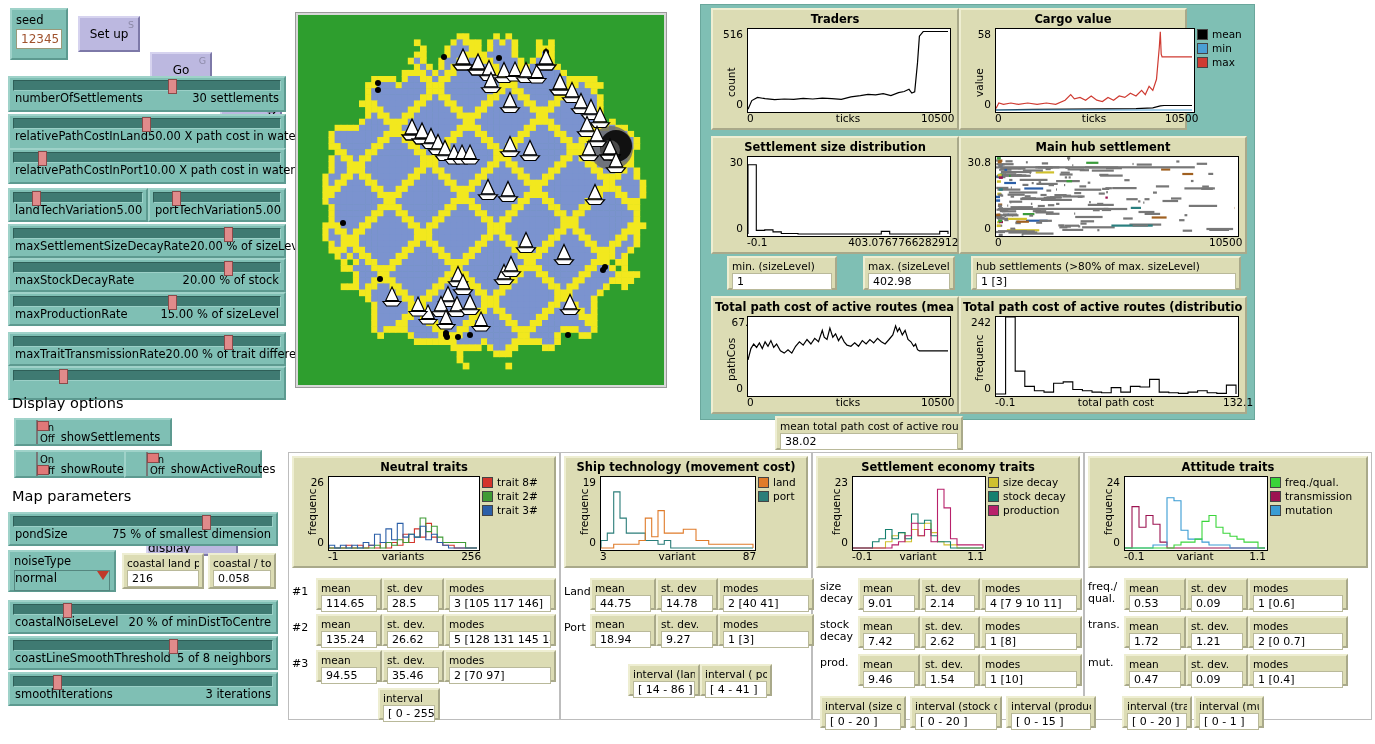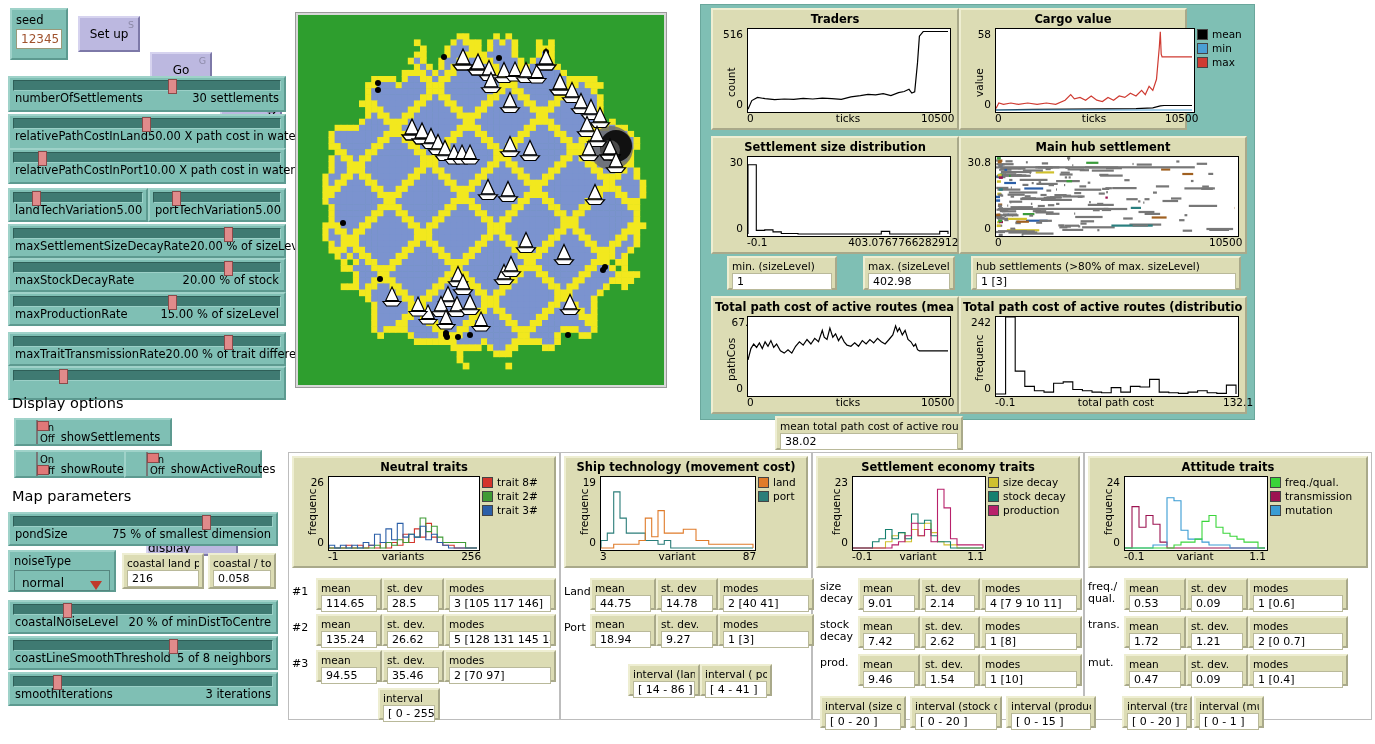--- a/index.html
+++ b/index.html
@@ -35,21 +35,21 @@
                 box-sizing:border-box;display:block;}
   .switch .sw.on i{top:0;}
   .switch .sw.off i{bottom:0;}
   .switch .oo{font-size:10px;line-height:10.5px;margin-right:6px;}
   .switch .nm{font-size:11.5px;}
 
   .chooser{background:#7fbfb4;border:2px solid #9fd2c9;border-right-color:#5d9a90;
            border-bottom-color:#5d9a90;box-sizing:border-box;padding:2px 4px;}
   .chooser .cap{font-size:11.5px;}
   .chooser .sel{background:#7fbfb4;border:1px solid #55867f;margin-top:2px;height:19px;
-                display:flex;align-items:flex-end;justify-content:space-between;padding:0 7px;font-size:12px;}
+                display:flex;align-items:flex-start;justify-content:space-between;padding:0 0;font-size:12px;}
   .chooser .tri{width:0;height:0;border-left:6px solid transparent;border-right:6px solid transparent;
                 border-top:9px solid #c0392b;}
 
   .monitor{background:#dcdcb4;border:2px solid #eeeed2;border-right-color:#a9a98a;
            border-bottom-color:#a9a98a;box-sizing:border-box;padding:2px 3px;}
   .monitor .cap{font-size:10.5px;white-space:nowrap;overflow:hidden;}
   .monitor .val{background:#fff;border:1px solid #b9b99a;margin-top:1px;padding:1px 4px;
                 font-size:11px;white-space:nowrap;overflow:hidden;}
 
   .plot{background:#dcdcb4;border:2px solid #eeeed2;border-right-color:#a9a98a;

